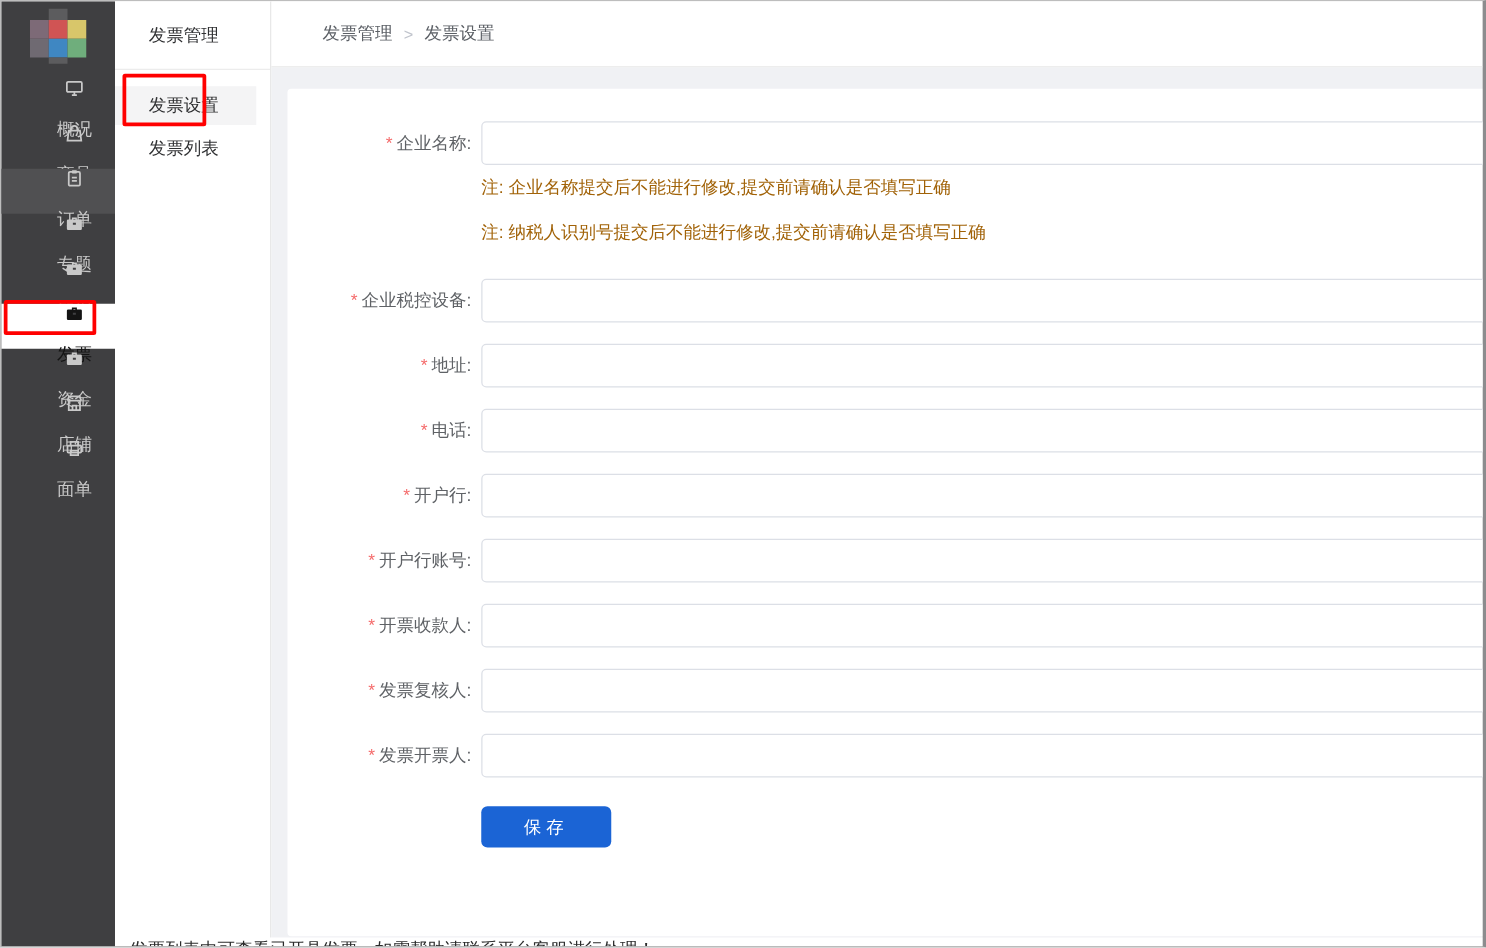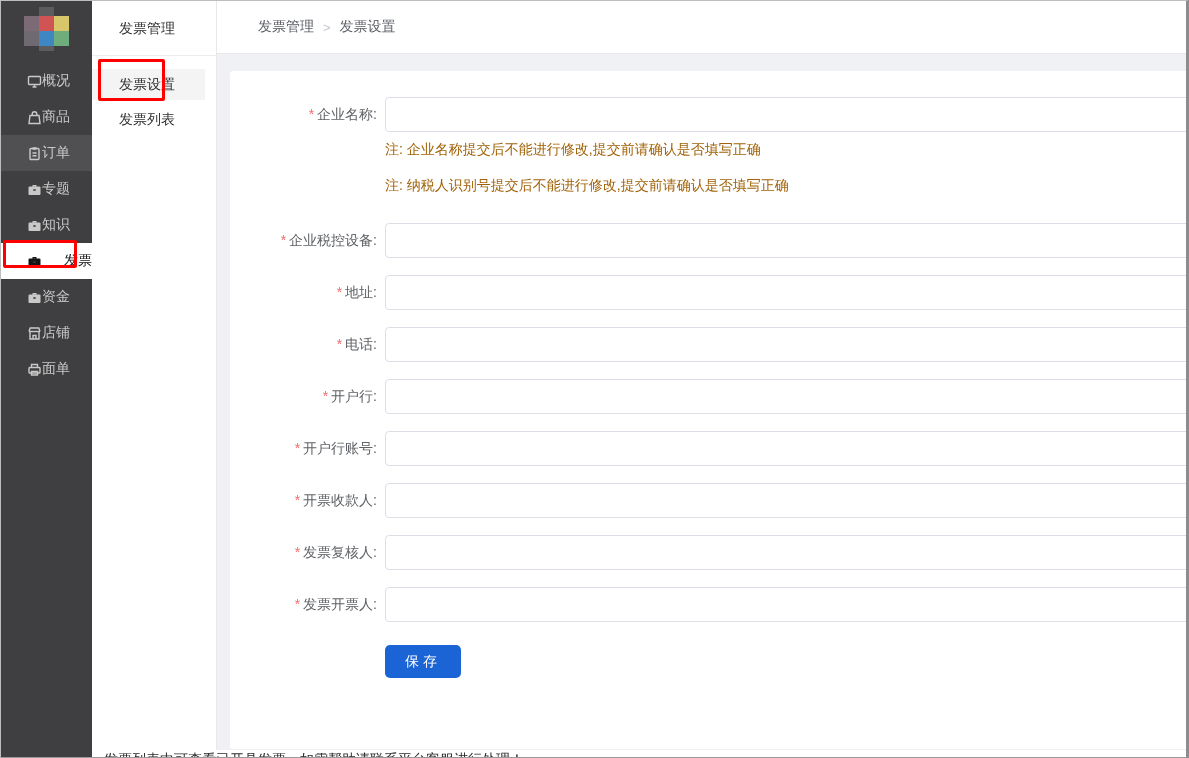--- a/index.html
+++ b/index.html
@@ -9,22 +9,22 @@
     border:1px solid #bdbdbd; border-right:3px solid #8c8c8e; border-bottom:1px solid #9a9a9a;
     overflow:hidden; display:flex; font-size:14px; color:#303133;
   }
 
   
   .sidebar { width:91px; min-width:91px; background:#3f3f41; height:100%; position:relative; z-index:2; }
   .logo { position:relative; width:45px; height:44px; margin:6px auto 12px auto; }
   .logo .cell { position:absolute; width:15px; height:15px; }
   .menu { margin-top:4px; }
   .menu-item {
-    display:flex; align-items:center; height:36px; padding-left:26px; gap:0;
-    color:#c9c9c9; cursor:pointer; position:relative;
+    display:flex; align-items:center; height:36px; padding-left:26px; gap:17px;
+    color:#c9c9c9; cursor:pointer; position:relative;flex-direction:column;
   }
   .menu-item .mi-icon { width:15px; height:15px; display:inline-flex; }
   .menu-item .mi-icon svg { width:15px; height:15px; }
   .menu-item.hover { background:#505052; }
   .menu-item.active { background:#ffffff; color:#141414;justify-content:space-between; }
 
   
   .submenu { width:125px; min-width:125px; background:#fff; border-right:1px solid #e8e8e8; position:relative; z-index:1; }
   .submenu-title { height:55px; line-height:55px; padding-left:27px; border-bottom:1px solid #ececec; color:#303133; }
   .submenu-item { height:31px; line-height:31px; padding-left:27px; color:#303133; cursor:pointer; }
@@ -45,21 +45,21 @@
   .req-star { color:#f56c6c; margin-right:3px; }
   .form-input {
     flex:1; height:35px; border:1px solid #dcdfe6; border-radius:4px; background:#fff;
     margin-right:-8px; outline:none; padding:0 10px; font-size:14px; color:#303133;
     font-family:"Liberation Sans","DejaVu Sans",sans-serif;
   }
   .form-item { margin-bottom:17px; }
   .form-note { margin:8px 0 16px 155px; color:#a16207; font-size:14px; line-height:19px; }
   .form-item:nth-of-type(2) .form-note { margin-bottom:28px; }
   .save-btn {
-    margin-left:155px; margin-top:6px; width:76px; height:33px; border:none; border-radius:5px;
+    margin-left:155px; margin-top:6px; width:104px; height:33px; border:none; border-radius:5px;
     background:#1b64d5; color:#fff; font-size:14px; letter-spacing:4px; cursor:pointer;
     font-family:Liberation Serif, serif;
   }
 
   
   .annot { position:absolute; border:3px solid #ff0000; border-radius:2px; pointer-events:none; z-index:10; }
   #annot-invoice { left:2px; top:239px; width:74px; height:28px; }
   #annot-invoice-settings { left:97px; top:58px; width:67px; height:42px; }
 
   

